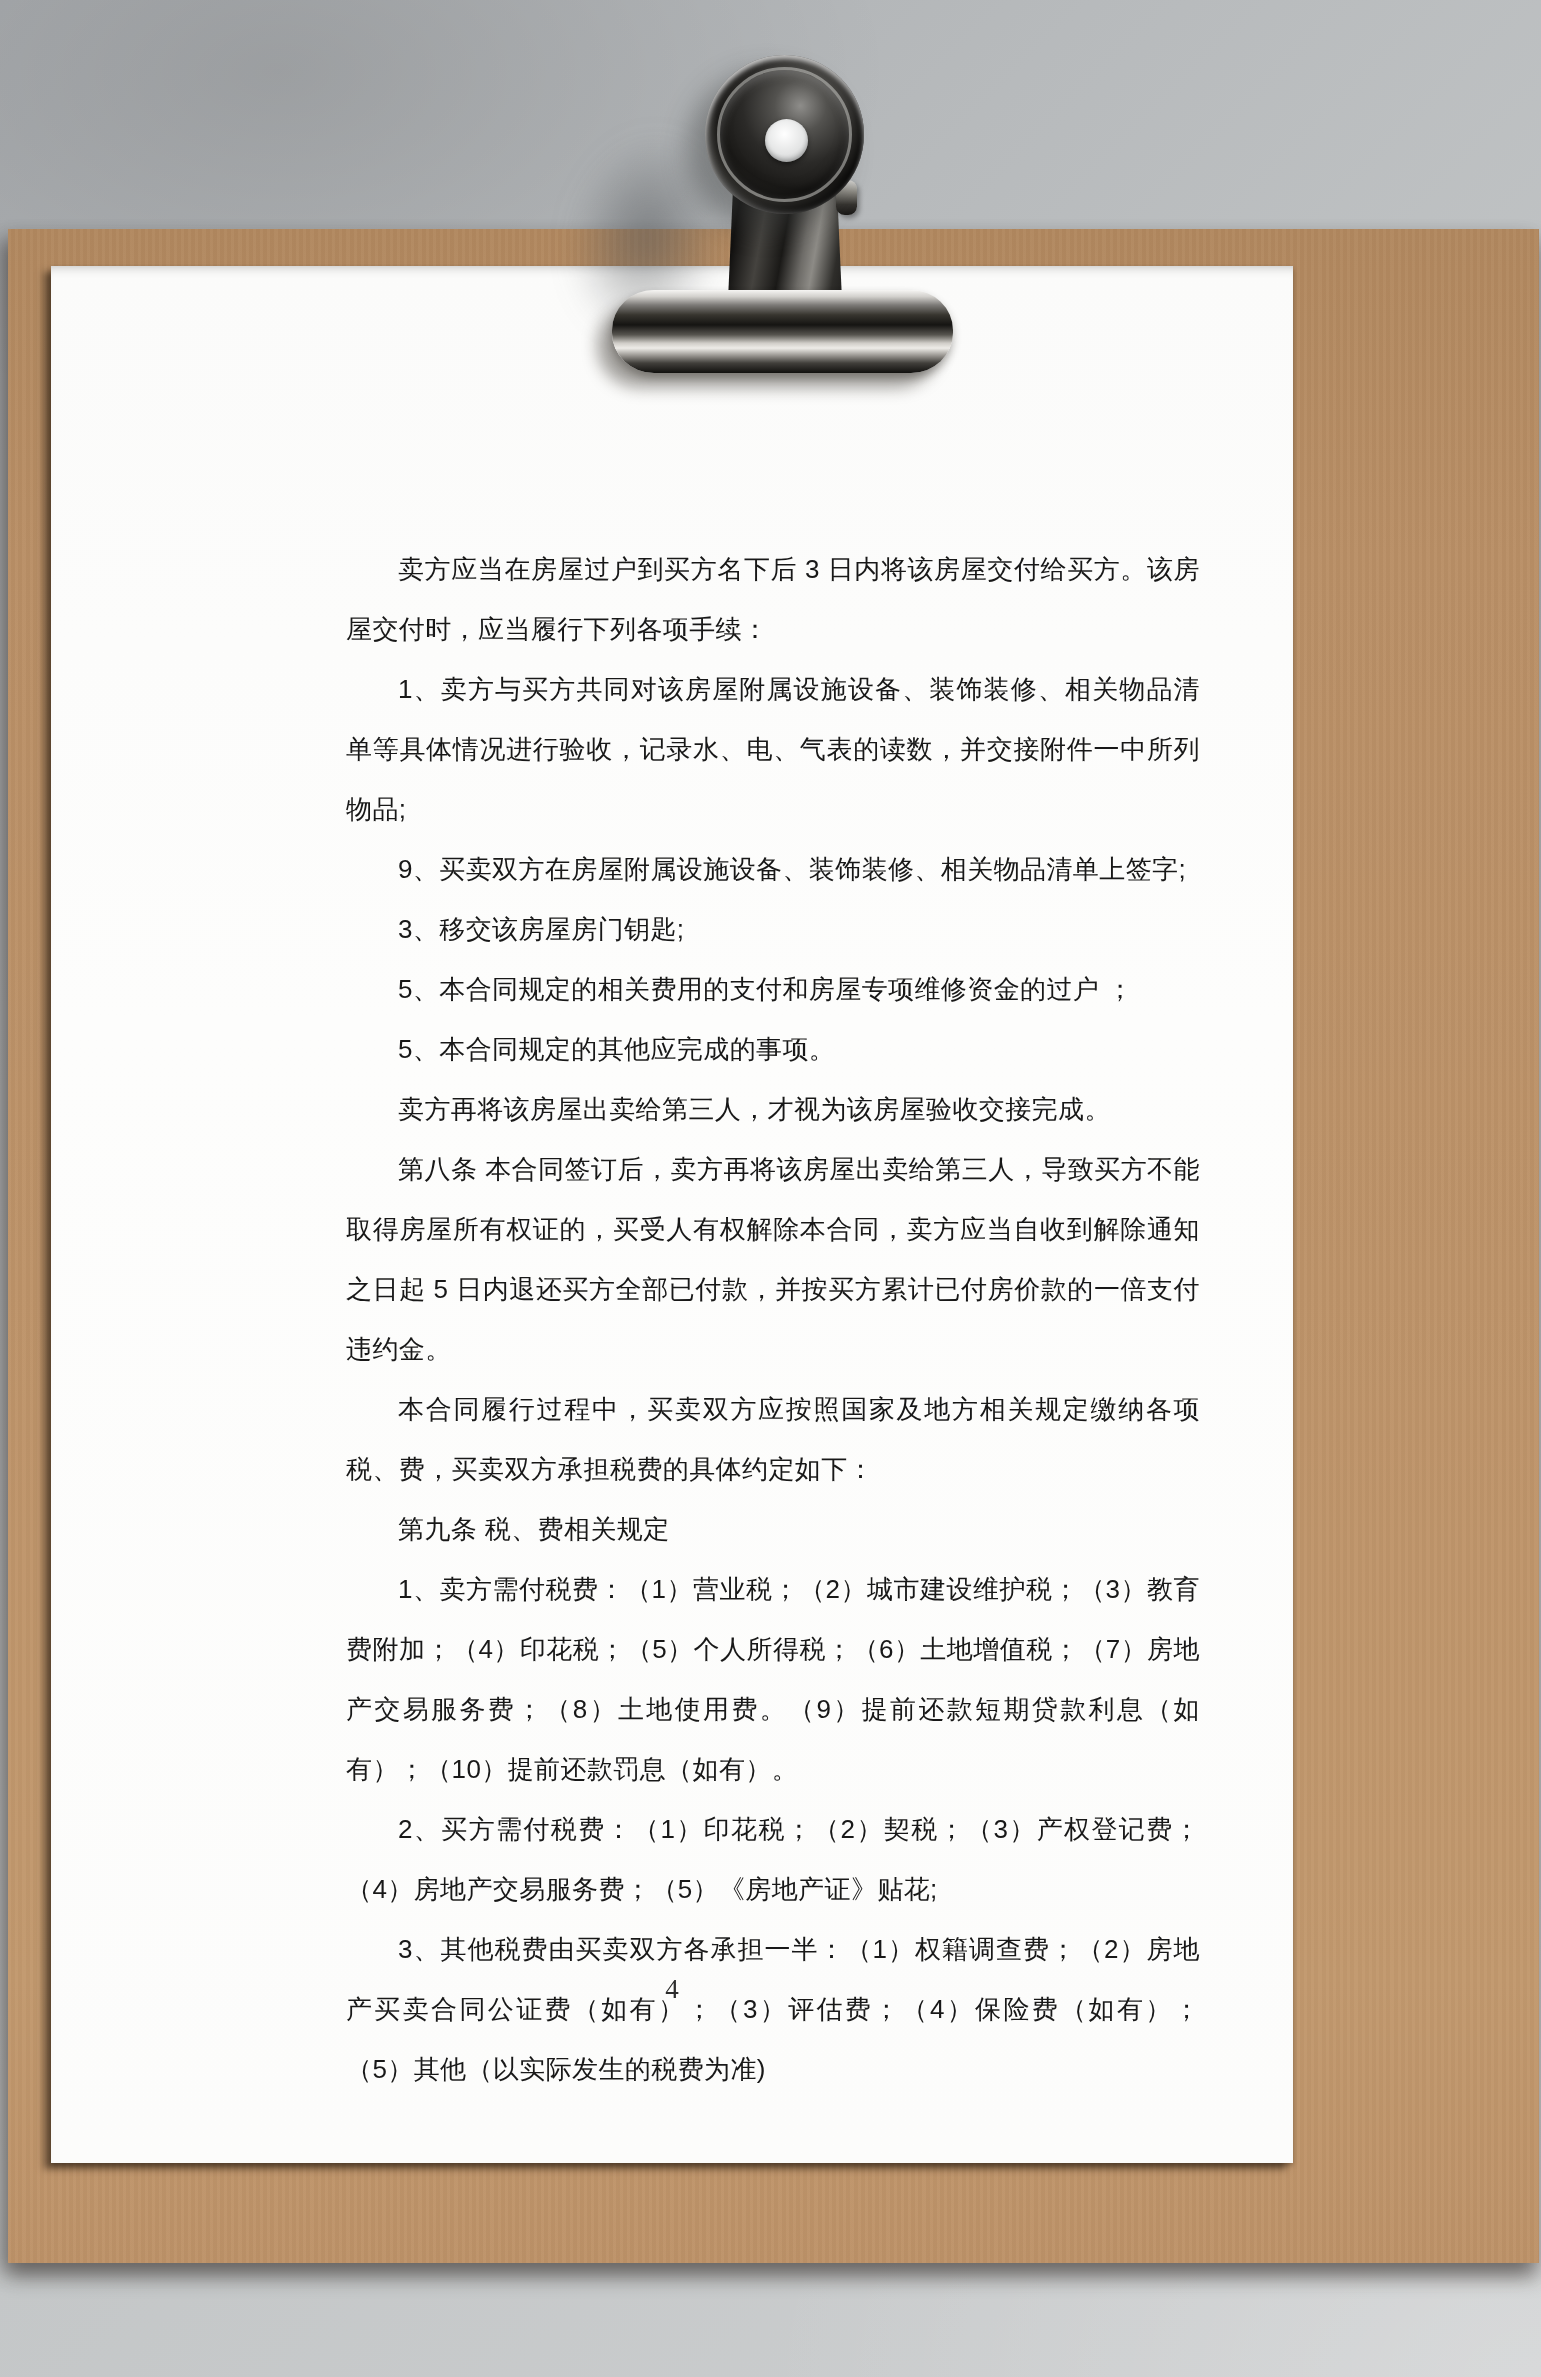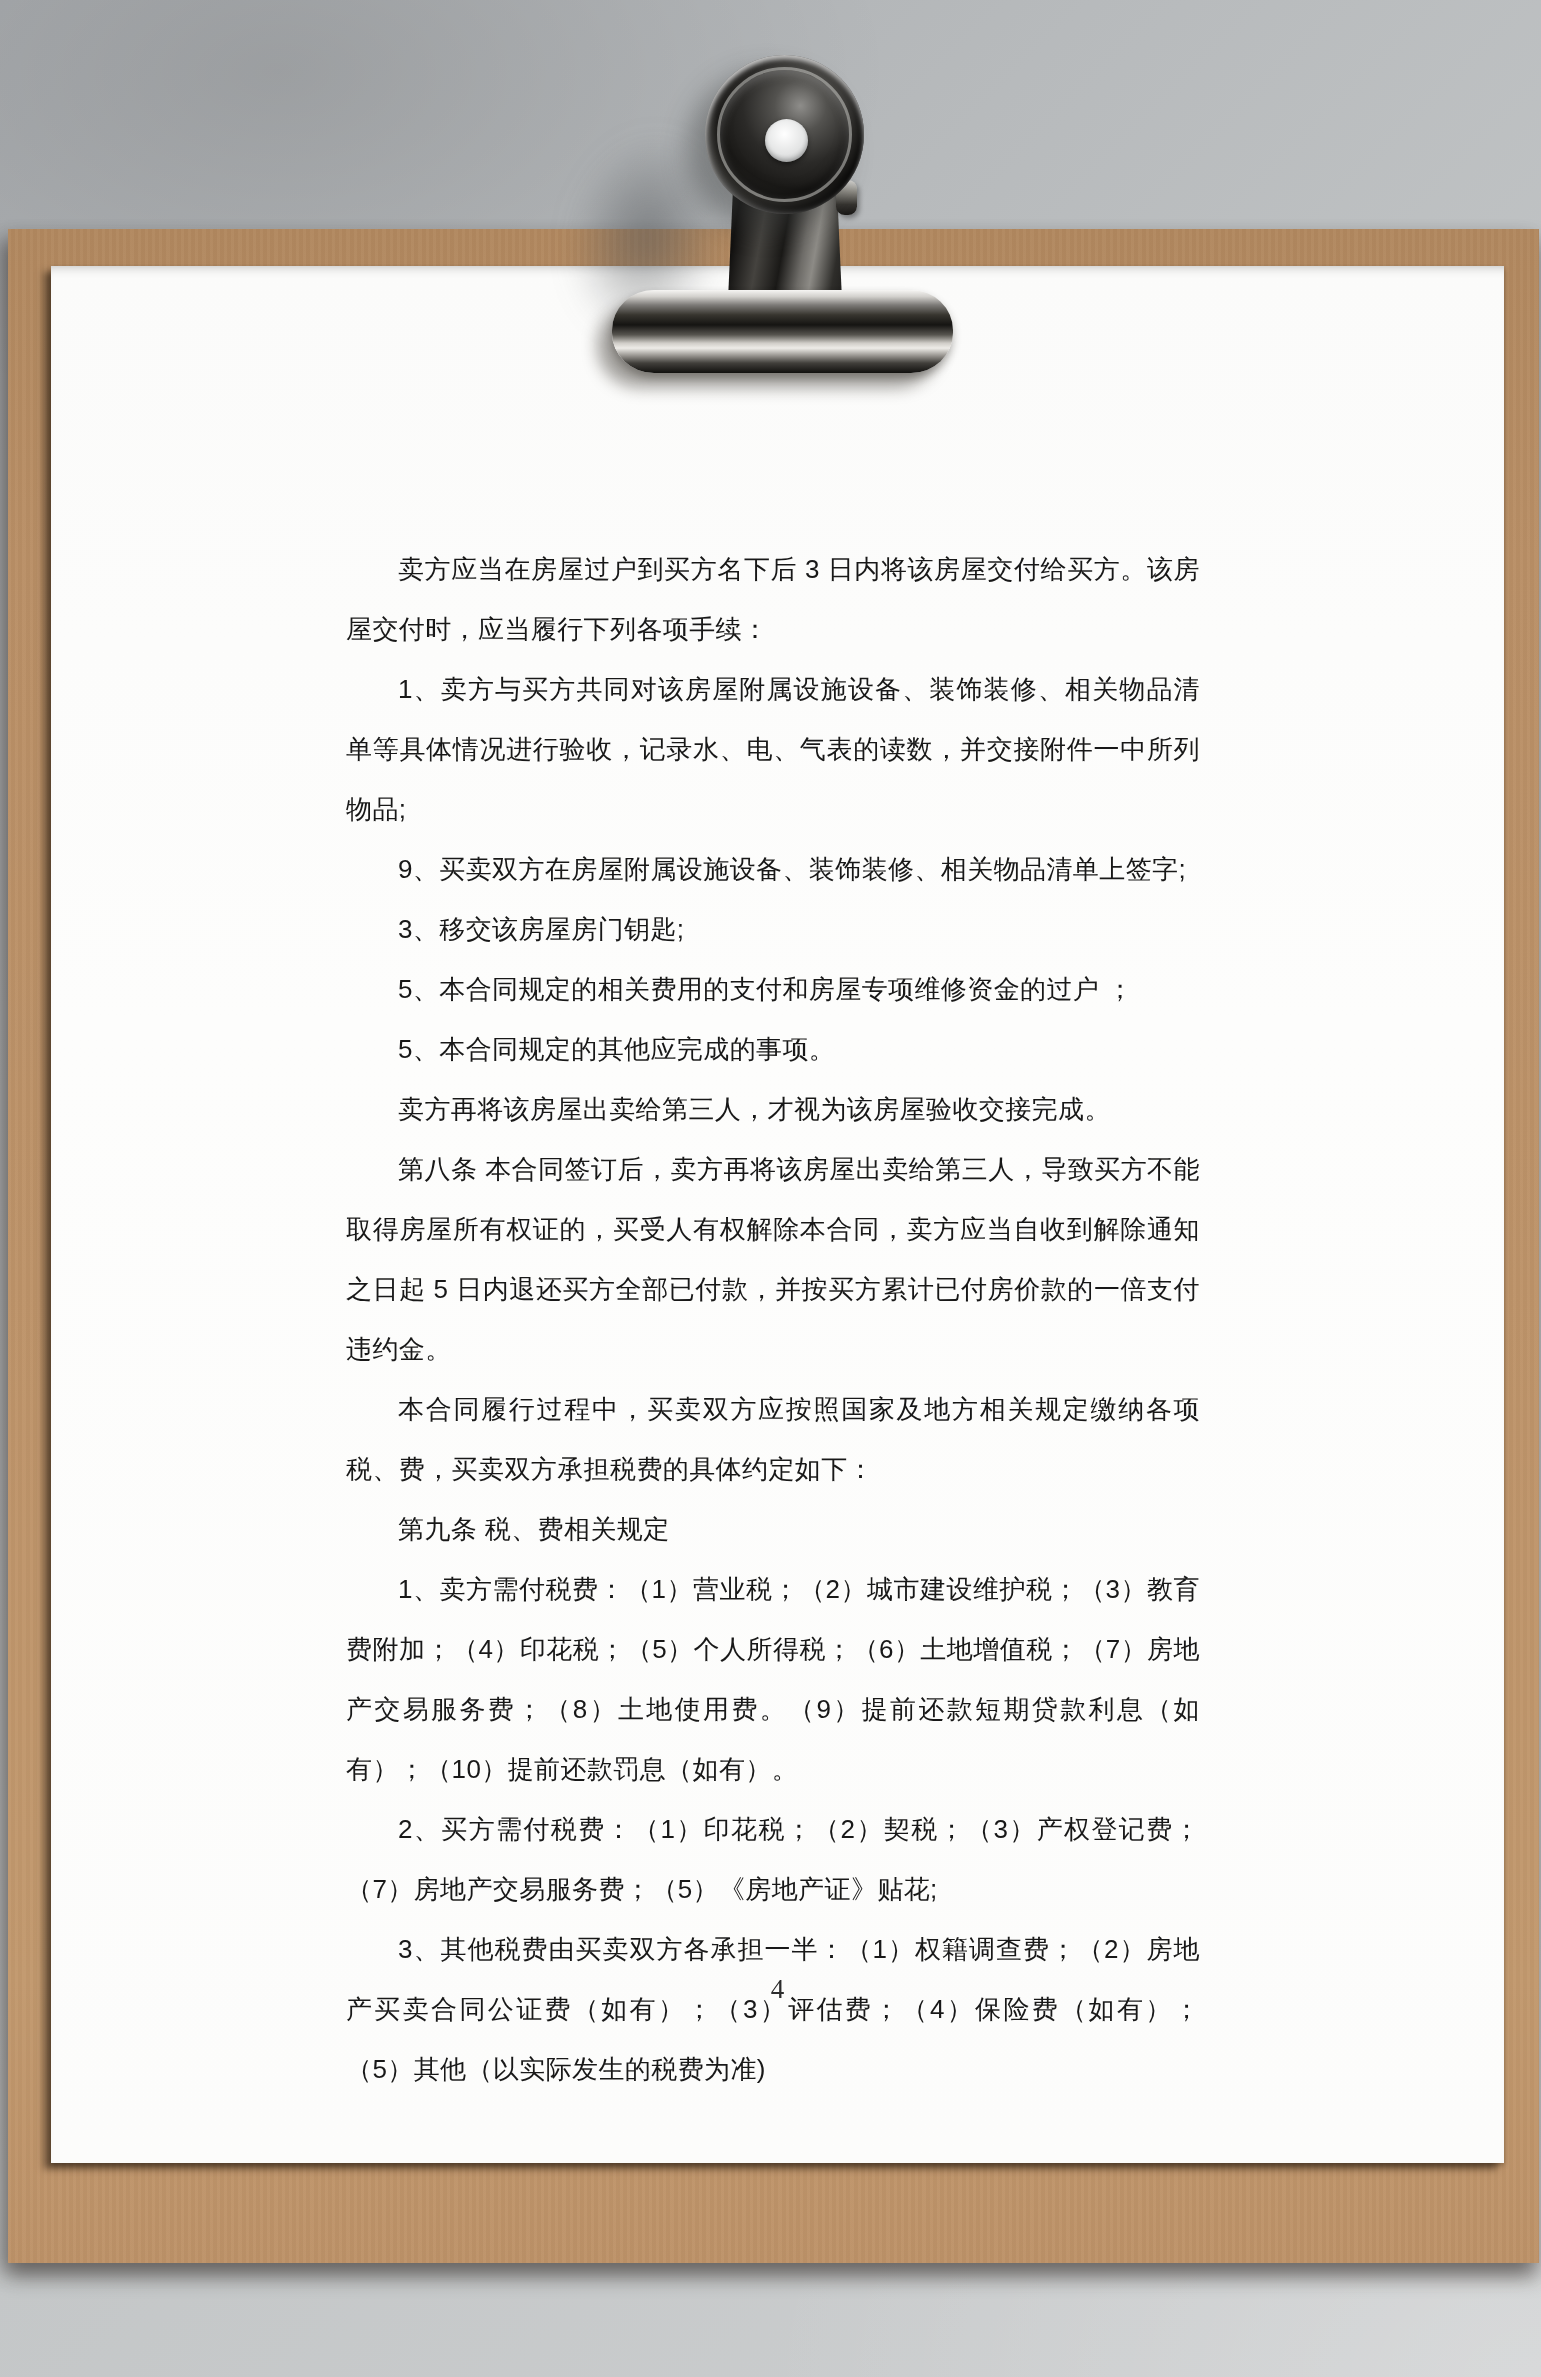--- a/index.html
+++ b/index.html
@@ -23,21 +23,21 @@
   .board {
     position: absolute; left: 8px; top: 229px; width: 1531px; height: 2034px;
     background:
       repeating-linear-gradient(90deg, rgba(255,255,255,0.025) 0 3.2px, rgba(0,0,0,0.02) 3.2px 7.2px),
       linear-gradient(180deg, #b1885f 0%, #b98f66 16%, #bd9369 52%, #c2996e 86%, #bd9268 100%);
     box-shadow: 0 13px 19px rgba(40,34,28,0.45), -11.2px 9.6px 17.7px rgba(40,34,28,0.28);
   }
 
   
   .paper {
-    position: absolute; left: 51px; top: 266px; width: 1453px; height: 1897px;
+    position: absolute; left: 51px; top: 266px; width: 1242px; height: 1897px;
     background: linear-gradient(180deg, #fbfbfa 0%, #fdfdfc 40%, #fcfcfb 100%);
     box-shadow:
       -7.2px 5.6px 7.2px rgba(32,22,12,0.55),
       0 3.2px 4.8px rgba(32,22,12,0.35),
       inset 0 9.6px 11.2px -9.6px rgba(0,0,0,0.28);
   }
 
   .text {
     position: absolute; left: 295px; top: 273px; width: 854px;
     font-size: 26px; line-height: 60px; color: #181818;
@@ -124,21 +124,21 @@
       <p>1、卖方与买方共同对该房屋附属设施设备、装饰装修、相关物品清单等具体情况进行验收，记录水、电、气表的读数，并交接附件一中所列物品;</p>
       <p>9、买卖双方在房屋附属设施设备、装饰装修、相关物品清单上签字;</p>
       <p>3、移交该房屋房门钥匙;</p>
       <p>5、本合同规定的相关费用的支付和房屋专项维修资金的过户 ；</p>
       <p>5、本合同规定的其他应完成的事项。</p>
       <p>卖方再将该房屋出卖给第三人，才视为该房屋验收交接完成。</p>
       <p>第八条 本合同签订后，卖方再将该房屋出卖给第三人，导致买方不能取得房屋所有权证的，买受人有权解除本合同，卖方应当自收到解除通知之日起 5 日内退还买方全部已付款，并按买方累计已付房价款的一倍支付违约金。</p>
       <p>本合同履行过程中，买卖双方应按照国家及地方相关规定缴纳各项税、费，买卖双方承担税费的具体约定如下：</p>
       <p>第九条 税、费相关规定</p>
       <p>1、卖方需付税费：（1）营业税；（2）城市建设维护税；（3）教育费附加；（4）印花税；（5）个人所得税；（6）土地增值税；（7）房地产交易服务费；（8）土地使用费。（9）提前还款短期贷款利息（如有）；（10）提前还款罚息（如有）。</p>
-      <p>2、买方需付税费：（1）印花税；（2）契税；（3）产权登记费；（7）房地产交易服务费；（5）《房地产证》贴花;</p>
+      <p>2、买方需付税费：（1）印花税；（2）契税；（3）产权登记费；（4）房地产交易服务费；（5）《房地产证》贴花;</p>
       <p>3、其他税费由买卖双方各承担一半：（1）权籍调查费；（2）房地产买卖合同公证费（如有）；（3）评估费；（4）保险费（如有）；（5）其他（以实际发生的税费为准)</p>
     </div>
   <div class="page-number">4</div>
 </div>
 
 <div class="clip">
   <div class="clip-shadow"></div>
   <div class="clip-neck"></div>
   <div class="clip-lever"></div>
   <div class="clip-bar"></div>

